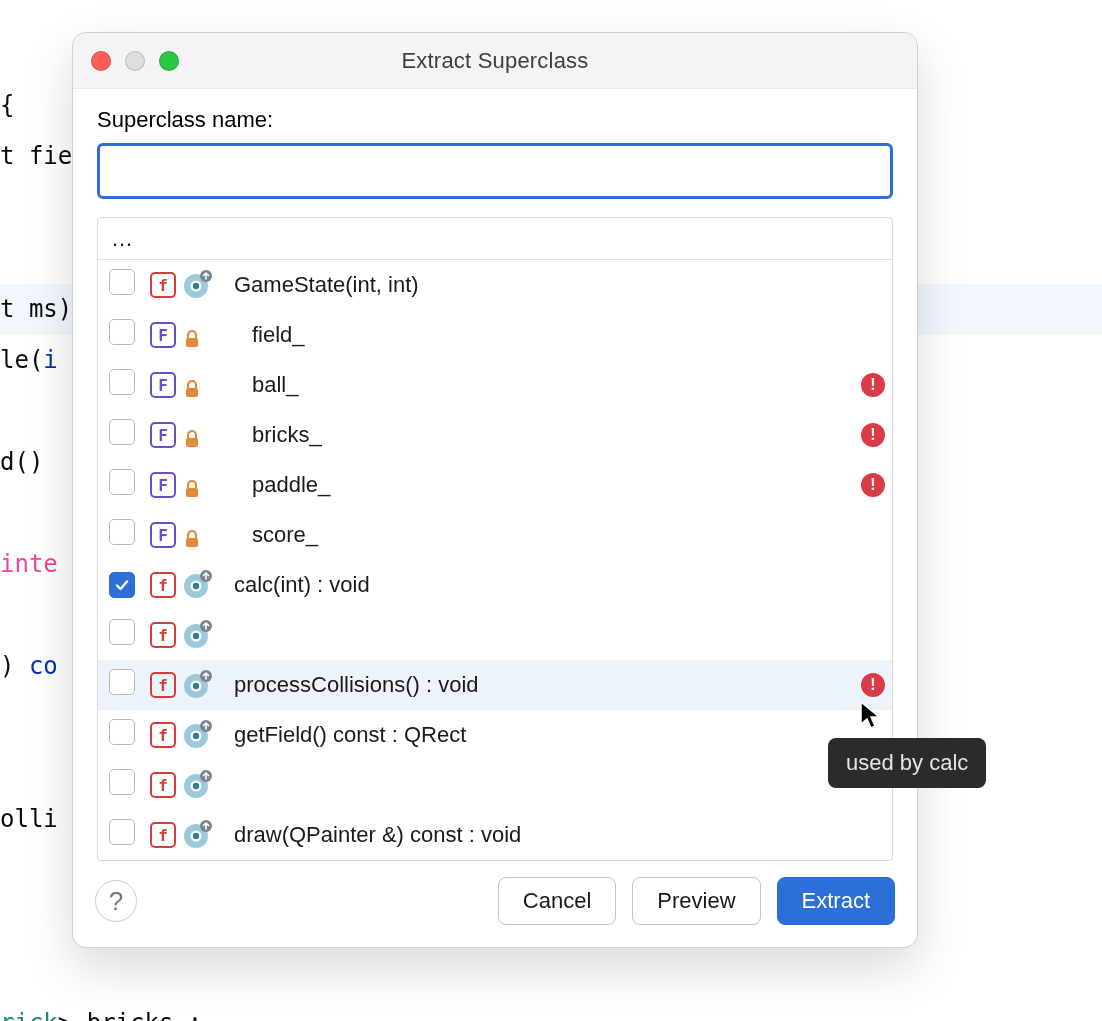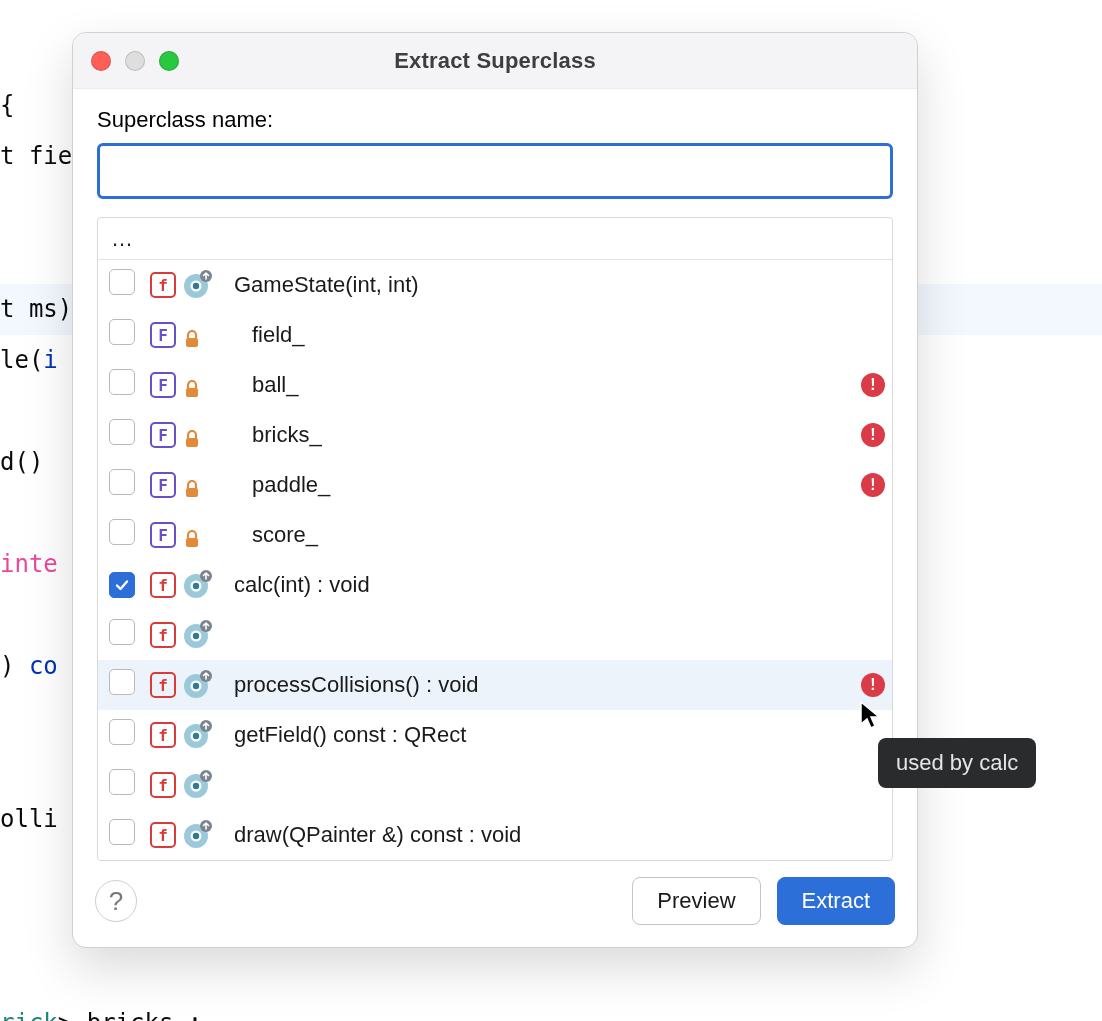--- a/index.html
+++ b/index.html
@@ -59,21 +59,21 @@
     width: 20px; height: 20px; border-radius: 50%;
     border: 1px solid rgba(0,0,0,0.15);
   }
   .dot.red { background: #ff5f57; }
   .dot.yellow { background: #dedede; }
   .dot.green { background: #28c840; }
   .titlebar-title {
     flex: 1;
     text-align: center;
     font-size: 22px;
-    font-weight: 700;
+    font-weight: 400;
     color: #3e3e40;
     letter-spacing: 0.2px;
   }
 
   .dialog-body {
     padding: 18px 24px 0 24px;
   }
   .field-label {
     font-size: 22px;
     color: #000000;
@@ -445,24 +445,25 @@
             </div>
             <div class="col-warn"></div>
           </div>
         </div>
     </div>
   </div>
 
   <div class="dialog-footer">
     <span class="help-btn">?</span>
     <span class="spacer"></span>
+    <button class="btn">Cancel</button>
     <button class="btn">Preview</button>
     <button class="btn primary">Extract</button>
   </div>
 </div>
 
-<div class="tooltip" style="left:878px; top:738px;">
+<div class="tooltip" style="left:828px; top:738px;">
   <span>used by calc</span>
 </div>
 
 <svg class="cursor" width="24" height="30" viewBox="0 0 24 30">
   <path d="M2 2 L2 24 L8 19 L12 28 L16 26 L12 17 L20 17 Z" fill="#000" stroke="#fff" stroke-width="1.5"></path>
 </svg>
 
 </body></html>

